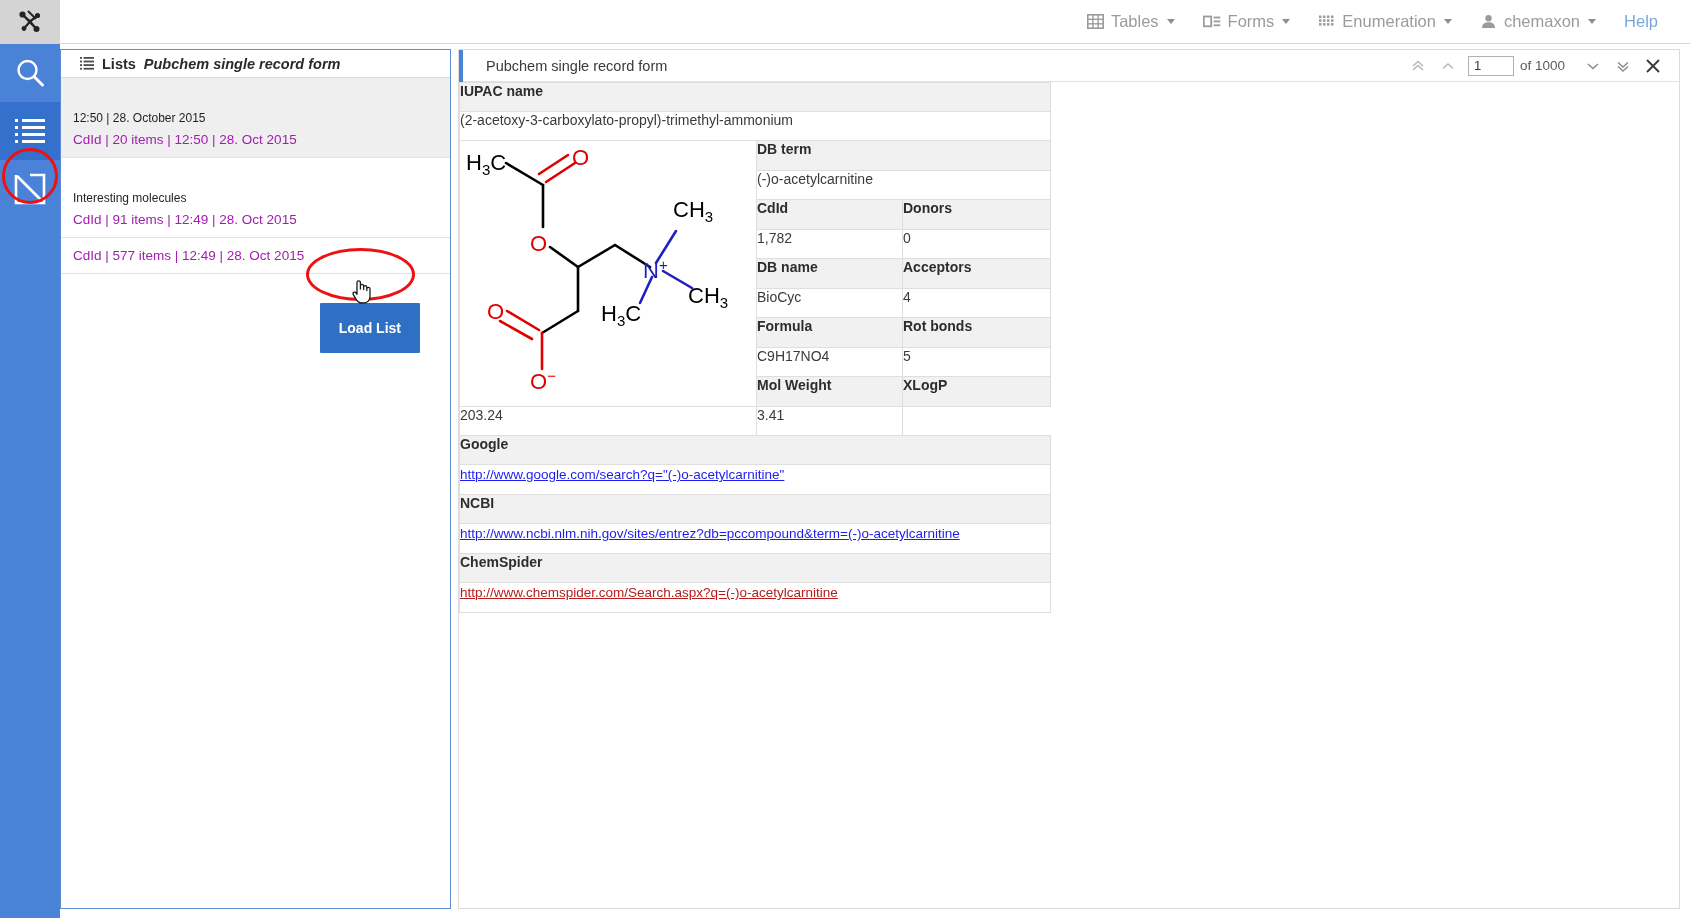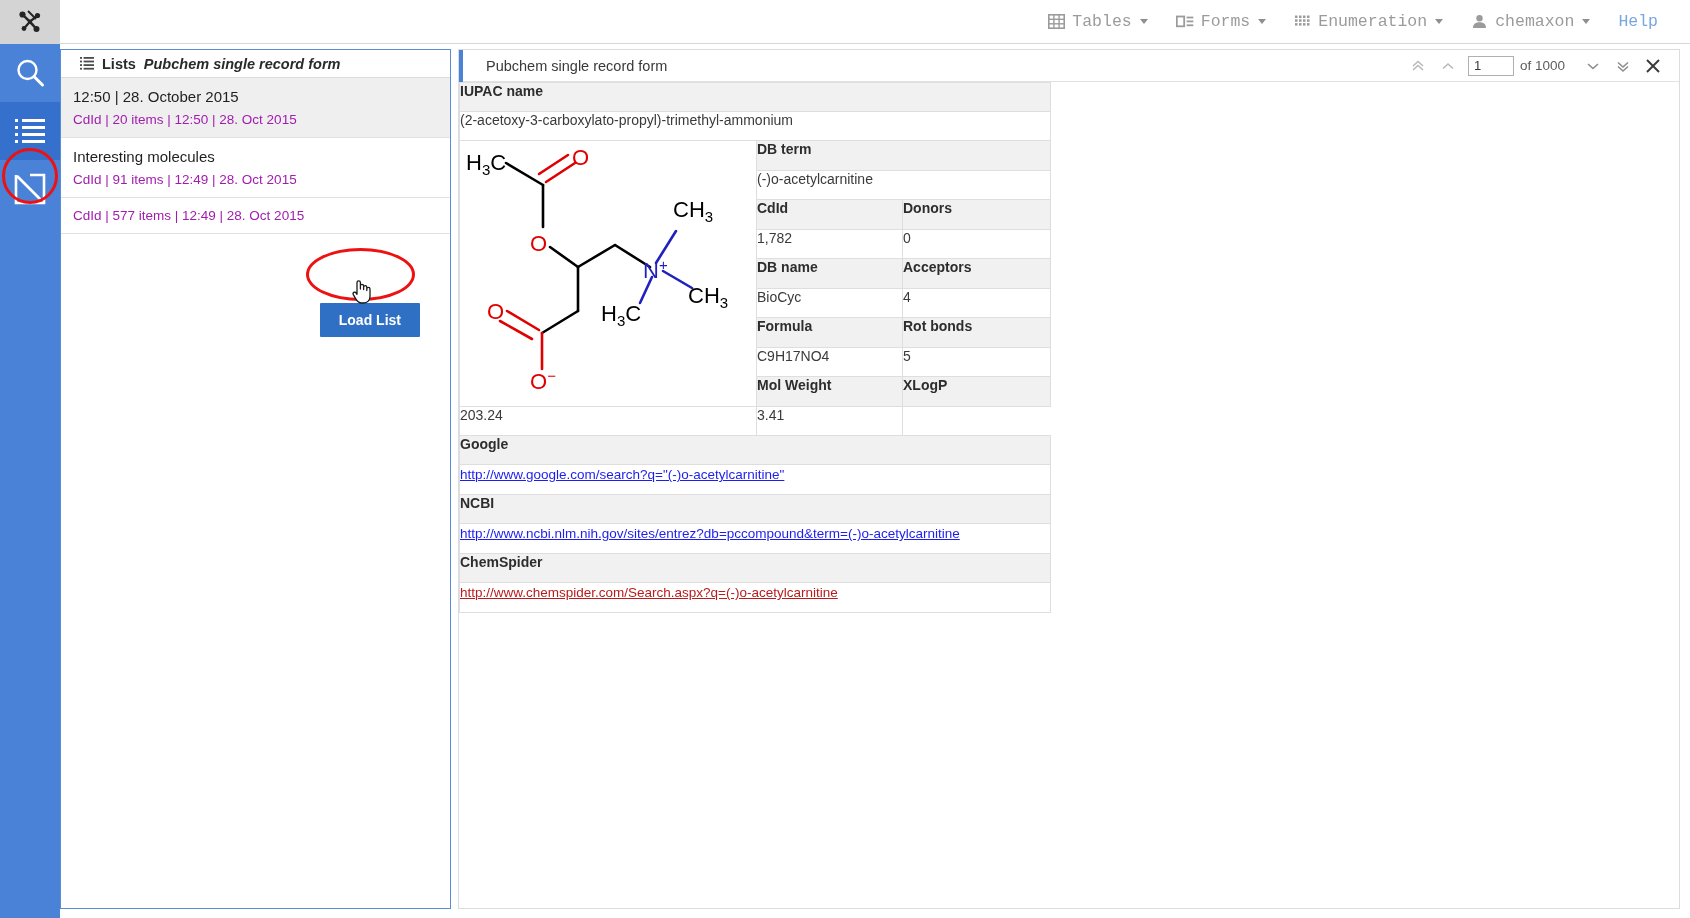--- a/index.html
+++ b/index.html
@@ -19,21 +19,21 @@
     border-bottom: 1px solid #d8d8d8;
     display: flex; align-items: center;
   }
   #logo-cell {
     width: 60px; height: 44px;
     background: #d4d4d4;
     display: flex; align-items: center; justify-content: center;
   }
   #topnav {
     margin-left: auto; display: flex; align-items: center;
-    padding-right: 18px; height: 44px; font-family: Liberation Mono, monospace;
+    padding-right: 18px; height: 44px;
   }
   .navitem {
     display: flex; align-items: center; gap: 7px;
     color: #9b9b9b; font-size: 16.5px;
     padding: 0 14px; height: 44px; cursor: pointer;
     white-space: nowrap;
   }
   .navitem .caret {
     width: 0; height: 0;
     border-left: 4.5px solid transparent;
@@ -71,30 +71,30 @@
     gap: 8px; font-size: 14.5px; color: #2a2a2a;
   }
   #lists-header .htitle { font-weight: bold; }
   #lists-header .hsub { font-weight: bold; font-style: italic; }
   .list-row {
     padding: 10px 0 10px 12px;
     border-bottom: 1px solid #e2e2e2;
     cursor: pointer;
   }
   .list-row.selected { background: #efefef; }
-  .list-row .lr-title { font-size: 15px; color: #1f1f1f; margin-bottom: 7px; }
+  .list-row .lr-title { font-size: 12px; color: #1f1f1f; margin-bottom: 7px; margin-top: 23px; }
   .list-row .lr-meta { font-size: 13.5px; color: #a21caf; }
   #load-list-wrap {
     position: absolute; left: 0; top: 253px; width: 391px;
     display: flex; justify-content: flex-end; padding-right: 32px;
   }
   #load-list-btn {
     background: #2f6fc4; color: #ffffff;
     font-size: 14px; font-weight: bold;
-    padding: 9px 19px; border: none; cursor: pointer;
+    padding: 17px 19px; border: none; cursor: pointer;
     border-radius: 1px;
   }
   
   #annot-ellipse {
     position: absolute; left: 306px; top: 248px;
     width: 109px; height: 53px;
     border: 3.5px solid #ee1111; border-radius: 50%;
     pointer-events: none;
   }
   #cursor-hand { position: absolute; left: 352px; top: 278px; pointer-events: none; }

